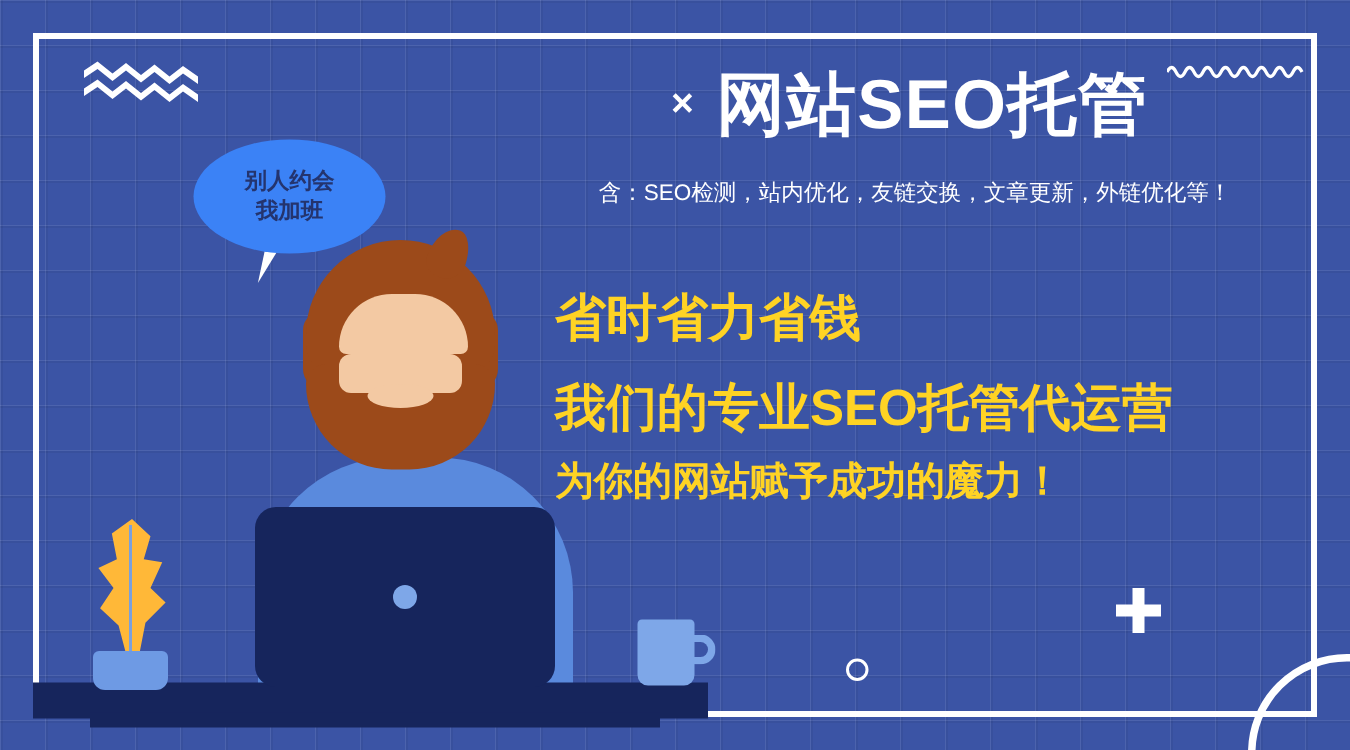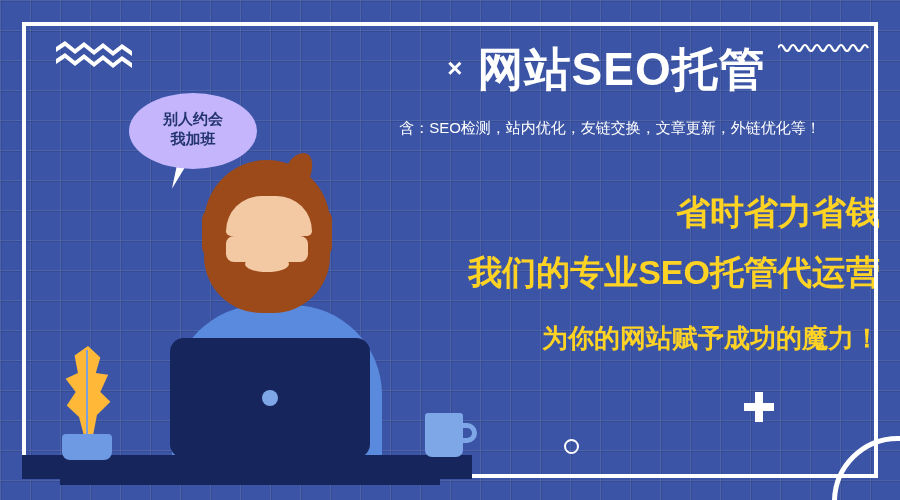--- a/index.html
+++ b/index.html
@@ -61,35 +61,34 @@
   .title .xmark{
     font-size:26px;font-weight:700;vertical-align:8px;margin-right:14px;
     display:inline-block;
   }
   .subtitle{
     position:absolute;left:330px;top:119px;width:560px;
     text-align:center;color:#ffffff;font-size:15px;font-weight:400;
     letter-spacing:0px;white-space:nowrap;
   }
   .slogans{
-    position:absolute;left:350px;top:195px;width:530px;text-align:right;
+    position:absolute;left:370px;top:195px;width:530px;text-align:left;
   }
   .slogan{
     color:#ffd324;font-weight:700;white-space:nowrap;
   }
   .slogan.s1{font-size:34px;line-height:1.0;margin-bottom:26px;}
-  .slogan.s2{font-size:34px;line-height:1.0;margin-bottom:36px;}
+  .slogan.s2{font-size:34px;line-height:1.0;margin-bottom:18px;}
   .slogan.s3{font-size:26px;line-height:1.0;}
   
   .bubble{
     position:absolute;left:129px;top:93px;width:128px;height:76px;
-    background:#c4b5fd;border-radius:50%;
+    background:#3b82f6;border-radius:50%;
     display:flex;align-items:center;justify-content:center;
     z-index:6;
-    font-family:Liberation Mono, monospace;
   }
   .bubble-text{
     color:#24346e;font-size:15px;font-weight:700;line-height:1.35;
     text-align:center;
   }
   .bubble-tail{
     position:absolute;left:176px;top:150px;width:0;height:0;z-index:5;
     border-left:12px solid #ffffff;
     border-right:16px solid transparent;
     border-top:8px solid #ffffff;

